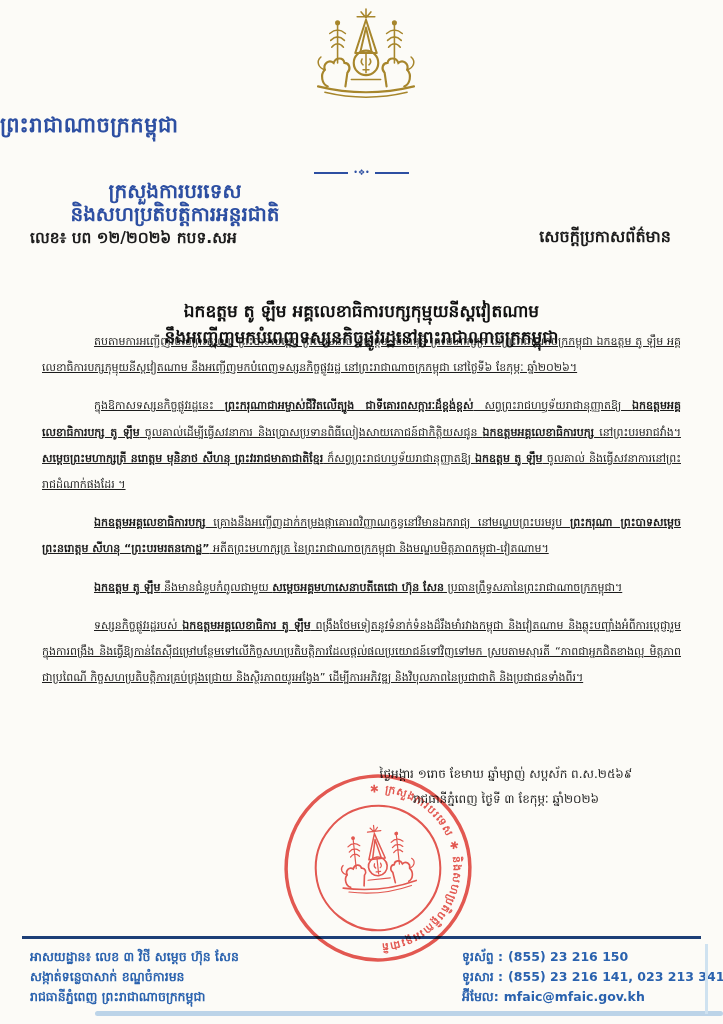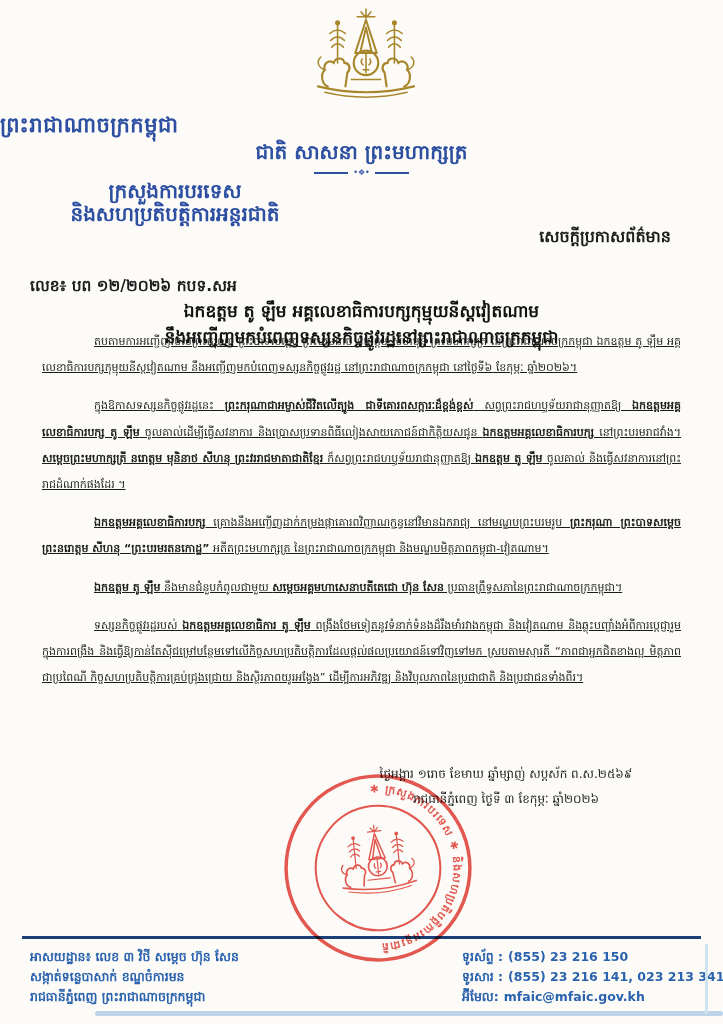--- a/index.html
+++ b/index.html
@@ -16,21 +16,21 @@
   .kingdom1{left:0;right:0;top:111px;font-size:21px;font-weight:700;
             color:var(--header_blue);letter-spacing:.5px;}
   .kingdom2{left:0;right:0;top:139px;text-align:center;font-size:20px;font-weight:700;
             color:var(--header_blue);}
   .hdr-divider{left:0;right:0;top:169px;display:flex;justify-content:center;align-items:center;
             gap:5px;color:var(--header_blue);}
   .hdr-divider .rule{width:34px;height:1.5px;background:var(--header_blue);}
   .hdr-divider .orn{font-size:8px;line-height:8px;}
   .ministry{left:8px;top:180px;width:334px;text-align:center;color:var(--header_blue);
             font-weight:700;font-size:20px;line-height:23px;}
-  .refline{left:30px;top:228px;font-size:15.5px;font-weight:600;color:var(--body_text);margin-top:48px;}
+  .refline{left:30px;top:228px;font-size:15.5px;font-weight:600;color:var(--body_text);}
   .doctype{right:52px;top:226px;font-size:16px;font-weight:600;color:var(--body_text);}
   
   .title{left:40px;right:40px;top:254px;text-align:center;font-weight:700;font-size:17px;
          line-height:26px;color:#111;margin-top:44px;}
   .docbody{left:30px;right:30px;top:317px;height:444px;overflow:hidden;}
   .para{margin:12px;font-size:11px;line-height:26.2px;text-indent:52px;text-align:justify;
         color:var(--body_text);font-weight:500;text-decoration:underline;}
   .para .b{font-weight:800;}
   
   .dateblock{left:300px;top:762px;width:412px;text-align:center;font-size:12px;
@@ -76,21 +76,20 @@
 
         <path d="M26,80 Q75,92 124,80" stroke-width="2.2"></path>
         <path d="M33,86 Q75,96 117,86" stroke-width="1.5"></path>
         <path d="M60,73 L90,73" stroke-width="1.5"></path>
       </g>
     </symbol>
     <use href="#royal-arms" width="150" height="100"></use>
   </svg>
 
   <div class="abs kingdom1">ព្រះរាជាណាចក្រកម្ពុជា</div>
-  <div class="abs kingdom2">ជាតិ សាសនា ព្រះមហាក្សត្រ</div>
   <div class="abs hdr-divider">
     <span class="rule"></span>
     <span class="orn">•❖•</span>
     <span class="rule"></span>
   </div>
 
   <div class="abs ministry">
     <div>ក្រសួងការបរទេស</div>
     <div>និងសហប្រតិបត្តិការអន្តរជាតិ</div>
   </div>

